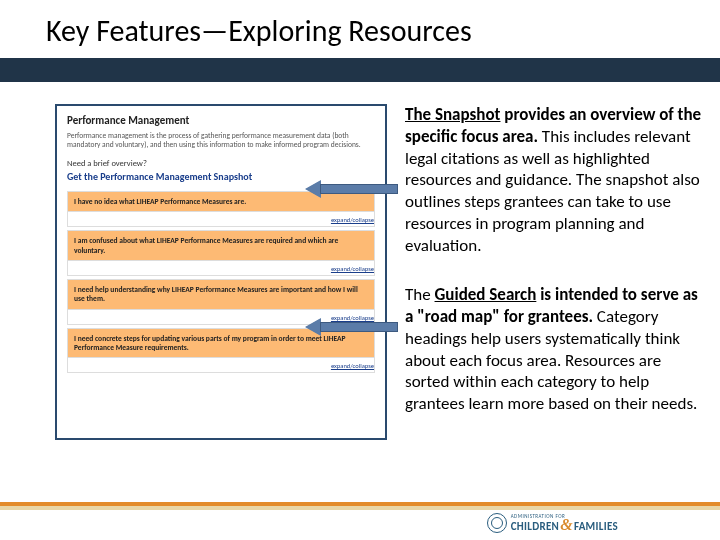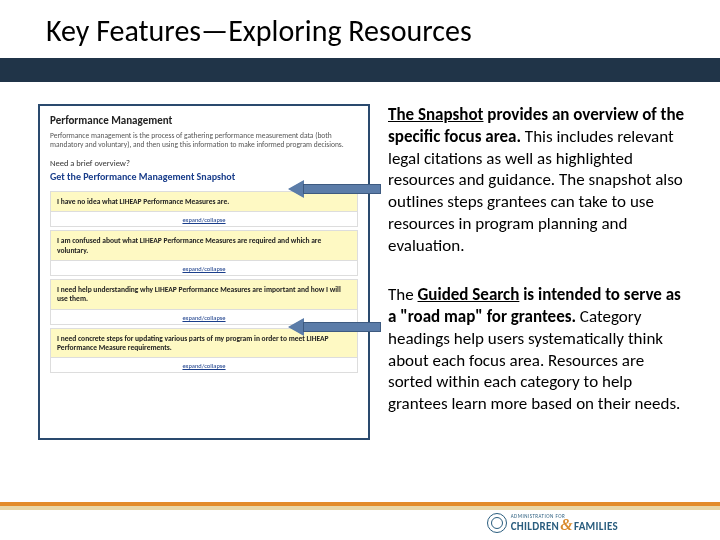--- a/index.html
+++ b/index.html
@@ -1,32 +1,32 @@
 <!DOCTYPE html>
 <html><head>
 <meta charset="utf-8">
 <style>
   * { box-sizing: border-box; margin: 0; padding: 0; }
   html, body { width: 720px; height: 540px; font-family: Calibri, Arial, sans-serif; background: #fff; color: #000; }
   .slide { position: relative; width: 720px; height: 540px; overflow: hidden; }
   .title-gap { position: absolute; top: 0; left: 0; width: 720px; height: 58px; background: #fff; }
   .navy-strip { position: absolute; top: 58px; left: 0; width: 720px; height: 24px; background: #203448; }
   .slide-title { position: absolute; top: 12px; left: 46px; font-size: 30px; font-weight: 400; color: #000; letter-spacing: 0px; }
-  .content { position: absolute; top: 104px; left: 38px; width: 648px; height: 370px; }
+  .content { position: absolute; top: 104px; left: 55px; width: 648px; height: 370px; }
   .panel-wrap { position: absolute; left: 0; top: 0; width: 332px; height: 336px; border: 2px solid #2a4a6e; background: #fff; }
   .panel { width: 100%; height: 100%; overflow: hidden; font-size: 8px; }
   .panel-inner { padding: 8px 10px 0 10px; }
   .p-heading { font-weight: 700; font-size: 11px; color: #222; margin-bottom: 4px; }
   .p-para { font-size: 7.5px; color: #555; line-height: 1.25; margin-bottom: 8px; }
   .p-subhead { font-size: 8.5px; color: #333; font-weight: 400; margin-bottom: 2px; }
   .p-link { color: #1a3e8b; font-weight: 700; font-size: 10px; margin-bottom: 8px; }
   .p-expand-note { font-size: 7.5px; color: #555; margin-bottom: 6px; }
   .acc { margin: 0 10px 3px 10px; }
-  .acc-head { background: #fef9c3; border: 1px solid #ddd; padding: 5px 6px; font-size: 7.5px; font-weight: 700; color: #222; line-height: 1.25; }
-  .acc-exp { text-align: center; background: #fff; border: 1px solid #ddd; border-top: none; padding: 2px 12px; }
+  .acc-head { background: #fdba74; border: 1px solid #ddd; padding: 5px 6px; font-size: 7.5px; font-weight: 700; color: #222; line-height: 1.25; }
+  .acc-exp { text-align: right; background: #fff; border: 1px solid #ddd; border-top: none; padding: 2px 0; }
   .acc-exp span { font-size: 6.5px; color: #1a3e8b; text-decoration: underline; }
   .rhs { position: absolute; left: 350px; top: 0; width: 298px; }
   .para { font-size: 17px; line-height: 1.28; font-weight: 700; margin-bottom: 28px; }
   .para .lead { text-decoration: underline; }
   .para .rest { font-weight: 700; }
   .para .body { font-weight: 400; }
   .arrow { position: absolute; }
   .arrow-line { position: absolute; height: 10px; background: #5b7ca8; border: 1px solid #3d5a80; }
   .arrow-head { position: absolute; width: 0; height: 0; border-top: 9px solid transparent; border-bottom: 9px solid transparent; border-right: 16px solid #5b7ca8; }
   .arrow-head::after { content: ""; position: absolute; left: 1px; top: -8px; border-top: 8px solid transparent; border-bottom: 8px solid transparent; border-right: 14px solid #5b7ca8; }

